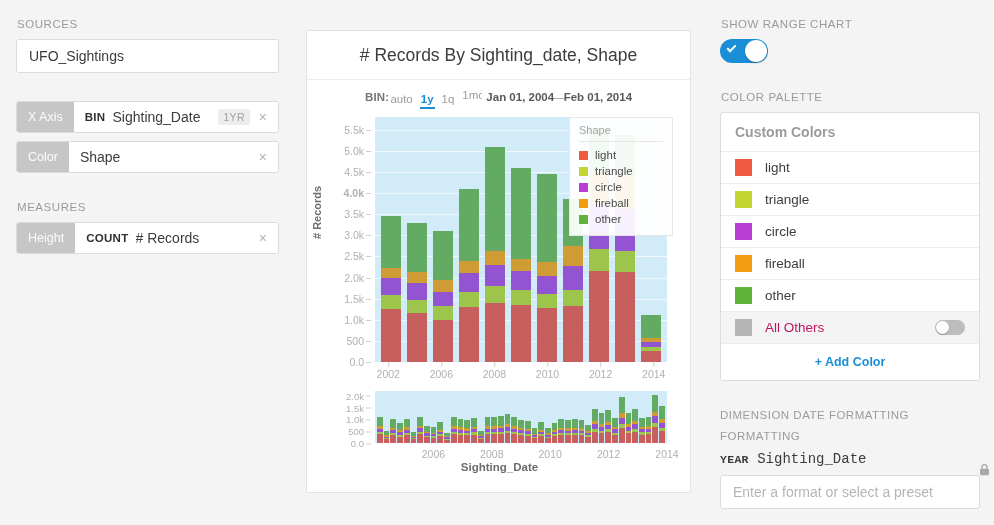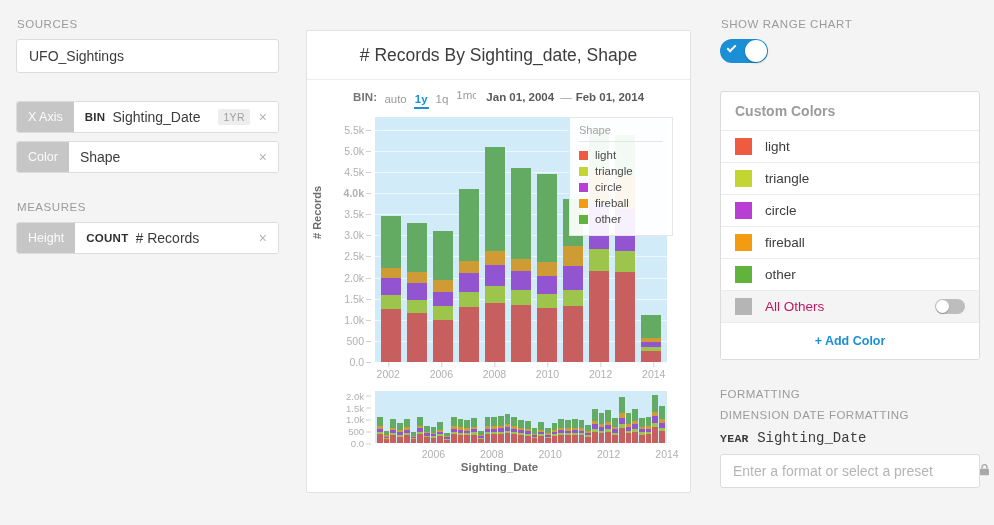--- a/index.html
+++ b/index.html
@@ -75,21 +75,21 @@
     background: #fff; border: 1px solid #e2e2e2;
     border-radius: 2px;
   }
   #chart-title {
     text-align: center; font-size: 17.5px; color: #3d3d3d;
     padding: 14px 8px 13px 8px;
     border-bottom: 1px solid #ececec;
   }
   #bin-row {
     display: flex; align-items: center; justify-content: center;
-    gap: 6px; padding: 8px 0 4px 0;
+    padding: 8px 0 4px 0;
     font-size: 11.5px; white-space: nowrap;
   }
   .bin-label { color: #757575; font-weight: bold; letter-spacing: .2px; }
   .bin-opt { color: #9b9b9b; padding: 1px 1px 2px 1px; cursor: pointer; }
   .bin-opt.active {
     color: #1a8fd6; font-weight: bold;
     border-bottom: 2px solid #1a8fd6;
   }
   .bin-opt.clipped {
     max-width: 21px; overflow: hidden; display: inline-block;
@@ -792,20 +792,21 @@
 
   <div id="right-panel">
     <div class="section-label">SHOW RANGE CHART</div>
     <div id="toggle-range">
       <span class="check"></span>
       <span class="knob"></span>
     </div>
 
     <div class="spacer-lg"></div>
 
+    <div class="section-label">COLOR PALETTE</div>
     <div id="palette-card">
       <div id="palette-head">Custom Colors</div>
       <div id="palette-rows">
           <div class="palette-row">
             <span class="palette-swatch" style="background: rgb(239, 91, 64);"></span>
             <span class="palette-label">light</span>
           </div>
           <div class="palette-row">
             <span class="palette-swatch" style="background: rgb(195, 213, 48);"></span>
             <span class="palette-label">triangle</span>
@@ -828,21 +829,21 @@
         <span class="palette-label">All Others</span>
         <span class="mini-toggle">
           <span class="knob"></span>
         </span>
       </div>
       <div id="add-color">+ Add Color</div>
     </div>
 
     <div class="spacer-lg"></div>
 
+    <div class="fmt-label">DIMENSION DATE FORMATTING</div>
     <div class="fmt-label">FORMATTING</div>
-    <div class="fmt-label">DIMENSION DATE FORMATTING</div>
     <div id="fmt-field-line">
       <b>YEAR</b>
       <span>Sighting_Date</span>
     </div>
     <input id="fmt-input" type="text" placeholder="Enter a format or select a preset" style="">
   </div>
 </div>
 
 </body></html>

